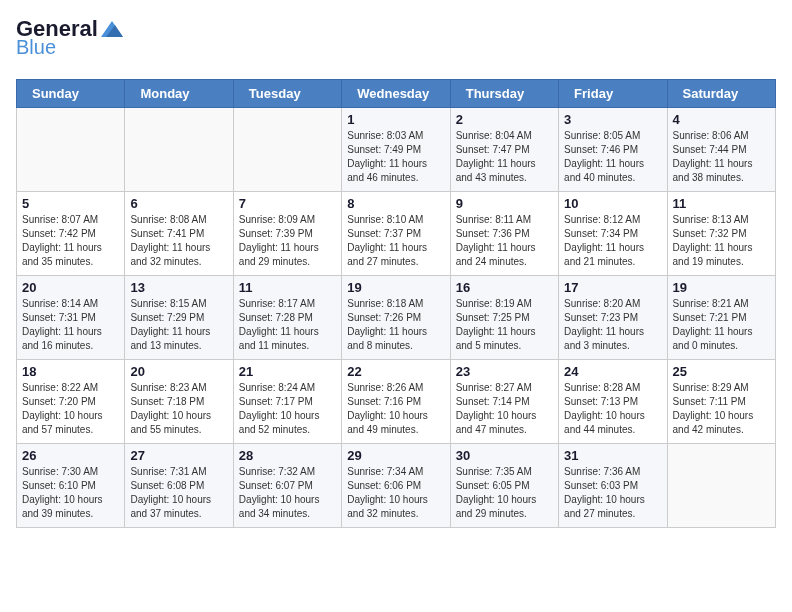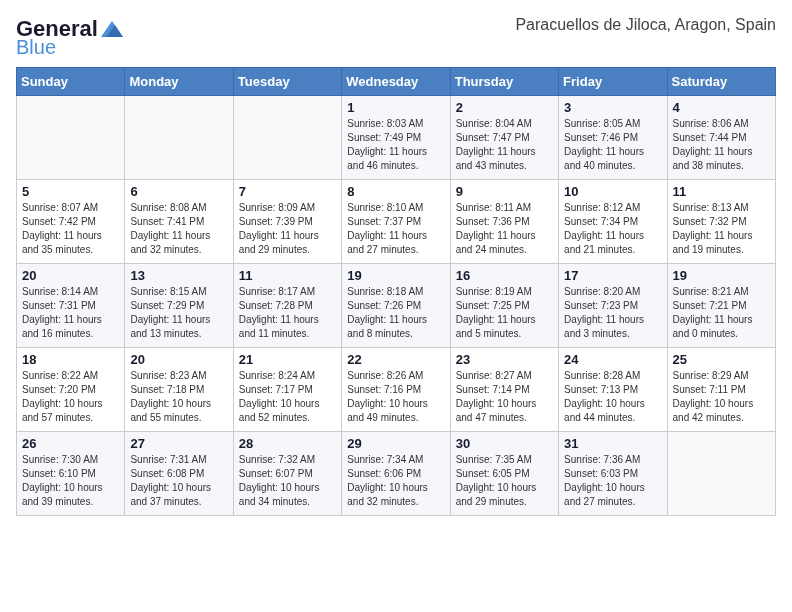--- a/index.html
+++ b/index.html
@@ -5,23 +5,24 @@
     * { box-sizing: border-box; margin: 0; padding: 0; }
     body {
       font-family: Arial, sans-serif;
       background: #fff;
       width: 792px;
       min-height: 612px;
       padding: 16px;
     }
     .header-area {
       display: flex;
-      justify-content: space-between;
+      justify-content: flex-start;
       align-items: flex-start;
-      margin-bottom: 8px;
+      margin-bottom: 20px;
+      gap: 12px;
     }
     .logo {
       display: flex;
       flex-direction: column;
       align-items: flex-start;
     }
     .title-area {
       text-align: right;
     }
     .month-title {
@@ -37,21 +38,21 @@
     table {
       width: 100%;
       border-collapse: collapse;
       table-layout: fixed;
     }
     thead tr th {
       background: #4a7fc1;
       color: #fff;
       font-size: 13px;
       font-weight: bold;
-      padding: 6px 4px;
+      padding: 6px 15px;
       text-align: left;
       border: 1px solid #3a6aaa;
     }
     tbody tr td {
       border: 1px solid #ccc;
       vertical-align: top;
       padding: 4px 5px;
       font-size: 10.5px;
       color: #222;
       height: 84px;
@@ -84,21 +85,20 @@
     <div style="display:flex; align-items:center; gap:2px;">
       <span style="font-size:22px; font-weight:bold; color:#1a1a2e;">General</span>
       <svg width="22" height="16" viewBox="0 0 22 16" style="margin-left:1px;">
         <polygon points="0,16 11,0 22,16" fill="#4a90d9"></polygon>
         <polygon points="5,16 14,4 22,16" fill="#2a5fa0" opacity="0.7"></polygon>
       </svg>
     </div>
     <span style="font-size:20px; font-weight:normal; color:#4a90d9; margin-top:-6px;">Blue</span>
   </div>
   <div class="title-area">
-    <div class="location-title">Paracuellos de Jiloca, Aragon, Spain</div>
   </div>
 </div>
 
 <table>
   <thead>
     <tr>
       <th>Sunday</th>
       <th>Monday</th>
       <th>Tuesday</th>
       <th>Wednesday</th>

